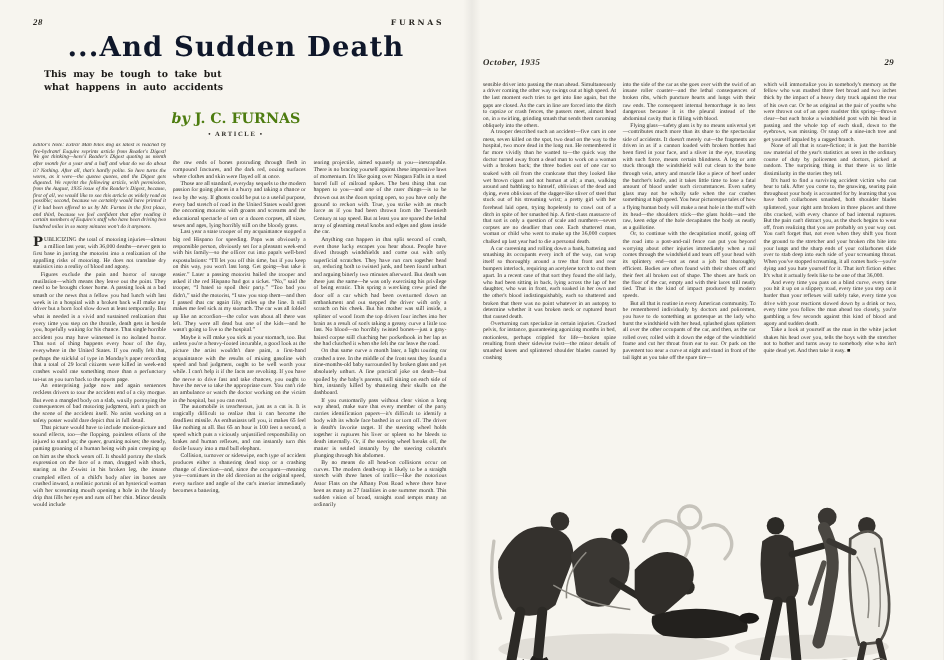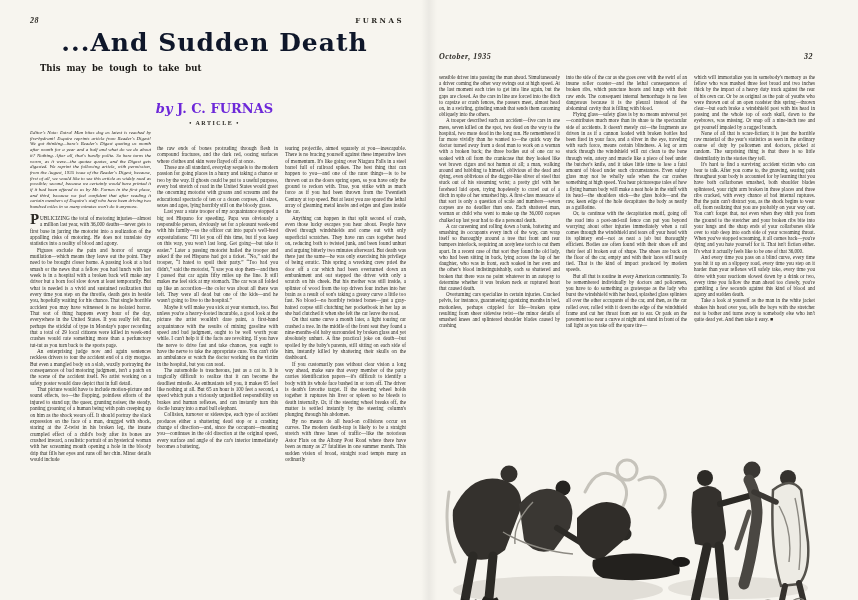--- a/index.html
+++ b/index.html
@@ -16,21 +16,21 @@
            font-size:8px;font-weight:bold;}
   .folio{font-style:italic;letter-spacing:.5px;}
   .mag{letter-spacing:2.5px;font-size:7px;font-family:"DejaVu Serif",serif;}
   .date{font-style:italic;letter-spacing:.5px;}
 
   h1{position:absolute;top:28px;left:0;width:429px;margin:0;text-align:center;
      font-family:"DejaVu Serif",serif;font-weight:bold;font-size:25px;letter-spacing:1px;color:#0f172a;}
   .subtitle{position:absolute;top:62px;left:0;width:429px;text-align:left;
      font-family:"DejaVu Serif",serif;font-weight:bold;font-size:8.5px;line-height:12px;word-spacing:3px;color:#1a1815;padding-left:40px;}
   .byline{position:absolute;top:101px;left:0;width:429px;text-align:center;
-     font-family:"DejaVu Serif",serif;font-weight:bold;font-size:13px;color:#6d28d9;}
+     font-family:"DejaVu Serif",serif;font-weight:bold;font-size:13px;color:#4d7c0f;}
   .byline .by{font-style:italic;text-transform:lowercase;}
   .article-tag{position:absolute;top:120px;left:0;width:429px;text-align:center;
      font-size:6px;font-weight:bold;letter-spacing:1.5px;}
 
   .col{position:absolute;width:121px;text-align:justify;overflow:hidden;}
   .col p{margin:0;text-indent:7px;}
   .col p.cont{text-indent:0;}
   .page.left .col{font-size:5.2px;line-height:6.35px;}
   .page.right .col{font-size:5.1px;line-height:6.2px;}
   .col-1{left:30px;}
@@ -52,20 +52,21 @@
 <div class="spread">
 
   <div class="page left">
     <div class="pg-head">
       <span class="folio">28</span>
       <span class="mag">FURNAS</span>
     </div>
     <h1>...And Sudden Death</h1>
     <div class="subtitle">
       <div>This may be tough to take but</div>
+      <div>what happens in auto accidents</div>
     </div>
     <div class="byline">
       <span class="by">by</span>
       <span class="name">J. C. FURNAS</span>
     </div>
     <div class="article-tag">• ARTICLE •</div>
 
     <div class="col col-1">
       <div class="ednote">Editor's Note: Extra! Man bites dog as latest is reached by fire-hydrant! Esquire reprints article from Reader's Digest! We got thinking—here's Reader's Digest quoting us month after month for a year and a half and what do we do about it? Nothing. After all, that's hardly polite. So here turns the worm, as it were—the quotee quotes, and the Digest gets digested. We reprint the following article, with permission, from the August, 1935 issue of the Reader's Digest, because, first of all, we would like to see this article as widely read as possible; second, because we certainly would have printed it if it had been offered to us by Mr. Furnas in the first place, and third, because we feel confident that after reading it certain members of Esquire's staff who have been driving two hundred miles in so many minutes won't do it anymore.</div>
       <div class="body">
@@ -88,21 +89,21 @@
         <p>Anything can happen in that split second of crash, even those lucky escapes you hear about. People have dived through windshields and come out with only superficial scratches. They have run cars together head on, reducing both to twisted junk, and been found unhurt and arguing bitterly two minutes afterward. But death was there just the same—he was only exercising his privilege of being erratic. This spring a wrecking crew pried the door off a car which had been overturned down an embankment and out stepped the driver with only a scratch on his cheek. But his mother was still inside, a splinter of wood from the top driven four inches into her brain as a result of son's taking a greasy curve a little too fast. No blood—no horribly twisted bones—just a gray-haired corpse still clutching her pocketbook in her lap as she had clutched it when she felt the car leave the road.</p>
         <p>On that same curve a month later, a light touring car crashed a tree. In the middle of the front seat they found a nine-months-old baby surrounded by broken glass and yet absolutely unhurt. A fine practical joke on death—but spoiled by the baby's parents, still sitting on each side of him, instantly killed by shattering their skulls on the dashboard.</p>
         <p>If you customarily pass without clear vision a long way ahead, make sure that every member of the party carries identification papers—it's difficult to identify a body with its whole face bashed in or torn off. The driver is death's favorite target. If the steering wheel holds together it ruptures his liver or spleen so he bleeds to death internally. Or, if the steering wheel breaks off, the matter is settled instantly by the steering column's plunging through his abdomen.</p>
         <p>By no means do all head-on collisions occur on curves. The modern death-trap is likely to be a straight stretch with three lanes of traffic—like the notorious Astor Flats on the Albany Post Road where there have been as many as 27 fatalities in one summer month. This sudden vision of broad, straight road tempts many an ordinarily</p>
       </div>
   </div>
 
   <div class="page right">
     <div class="pg-head">
       <span class="date">October, 1935</span>
-      <span class="folio">32</span>
+      <span class="folio">29</span>
     </div>
     <div class="col col-1">
         <p class="cont">sensible driver into passing the man ahead. Simultaneously a driver coming the other way swings out at high speed. At the last moment each tries to get into line again, but the gaps are closed. As the cars in line are forced into the ditch to capsize or crash fences, the passers meet, almost head on, in a swirling, grinding smash that sends them caroming obliquely into the others.</p>
         <p>A trooper described such an accident—five cars in one mess, seven killed on the spot, two dead on the way to the hospital, two more dead in the long run. He remembered it far more vividly than he wanted to—the quick way the doctor turned away from a dead man to work on a woman with a broken back; the three bodies out of one car so soaked with oil from the crankcase that they looked like wet brown cigars and not human at all; a man, walking around and babbling to himself, oblivious of the dead and dying, even oblivious of the dagger-like sliver of steel that stuck out of his streaming wrist; a pretty girl with her forehead laid open, trying hopelessly to crawl out of a ditch in spite of her smashed hip. A first-class massacre of that sort is only a question of scale and numbers—seven corpses are no deadlier than one. Each shattered man, woman or child who went to make up the 36,000 corpses chalked up last year had to die a personal death.</p>
         <p>A car careening and rolling down a bank, battering and smashing its occupants every inch of the way, can wrap itself so thoroughly around a tree that front and rear bumpers interlock, requiring an acetylene torch to cut them apart. In a recent case of that sort they found the old lady, who had been sitting in back, lying across the lap of her daughter, who was in front, each soaked in her own and the other's blood indistinguishably, each so shattered and broken that there was no point whatever in an autopsy to determine whether it was broken neck or ruptured heart that caused death.</p>
         <p>Overturning cars specialize in certain injuries. Cracked pelvis, for instance, guaranteeing agonizing months in bed, motionless, perhaps crippled for life—broken spine resulting from sheer sidewise twist—the minor details of smashed knees and splintered shoulder blades caused by crashing</p>
       </div>
     <div class="col col-2">
         <p class="cont">into the side of the car as she goes over with the swirl of an insane roller coaster—and the lethal consequences of broken ribs, which puncture hearts and lungs with their raw ends. The consequent internal hemorrhage is no less dangerous because it is the pleural instead of the abdominal cavity that is filling with blood.</p>
         <p>Flying glass—safety glass is by no means universal yet—contributes much more than its share to the spectacular side of accidents. It doesn't merely cut—the fragments are driven in as if a cannon loaded with broken bottles had been fired in your face, and a sliver in the eye, traveling with such force, means certain blindness. A leg or arm stuck through the windshield will cut clean to the bone through vein, artery and muscle like a piece of beef under the butcher's knife, and it takes little time to lose a fatal amount of blood under such circumstances. Even safety glass may not be wholly safe when the car crashes something at high speed. You hear picturesque tales of how a flying human body will make a neat hole in the stuff with its head—the shoulders stick—the glass holds—and the raw, keen edge of the hole decapitates the body as neatly as a guillotine.</p>

